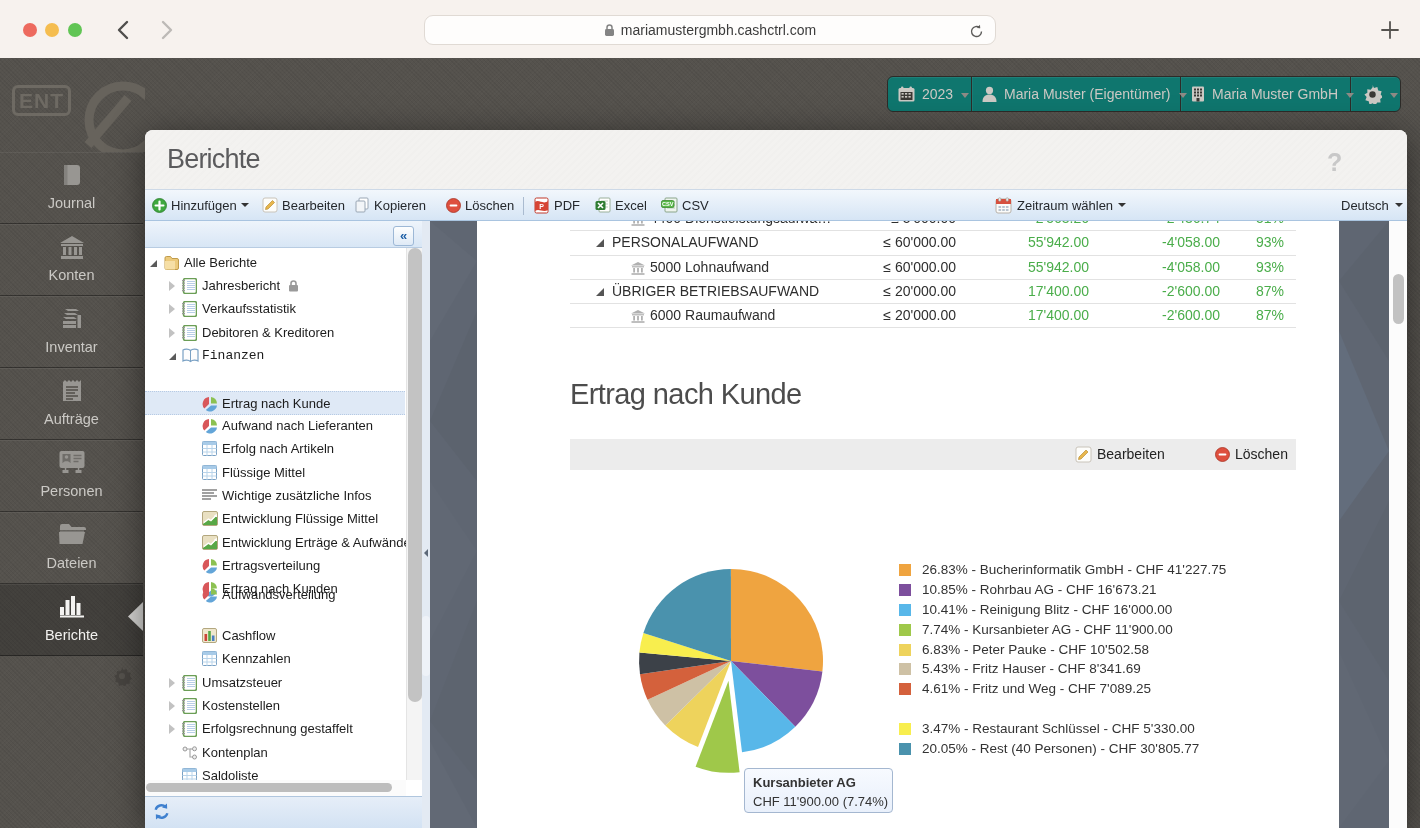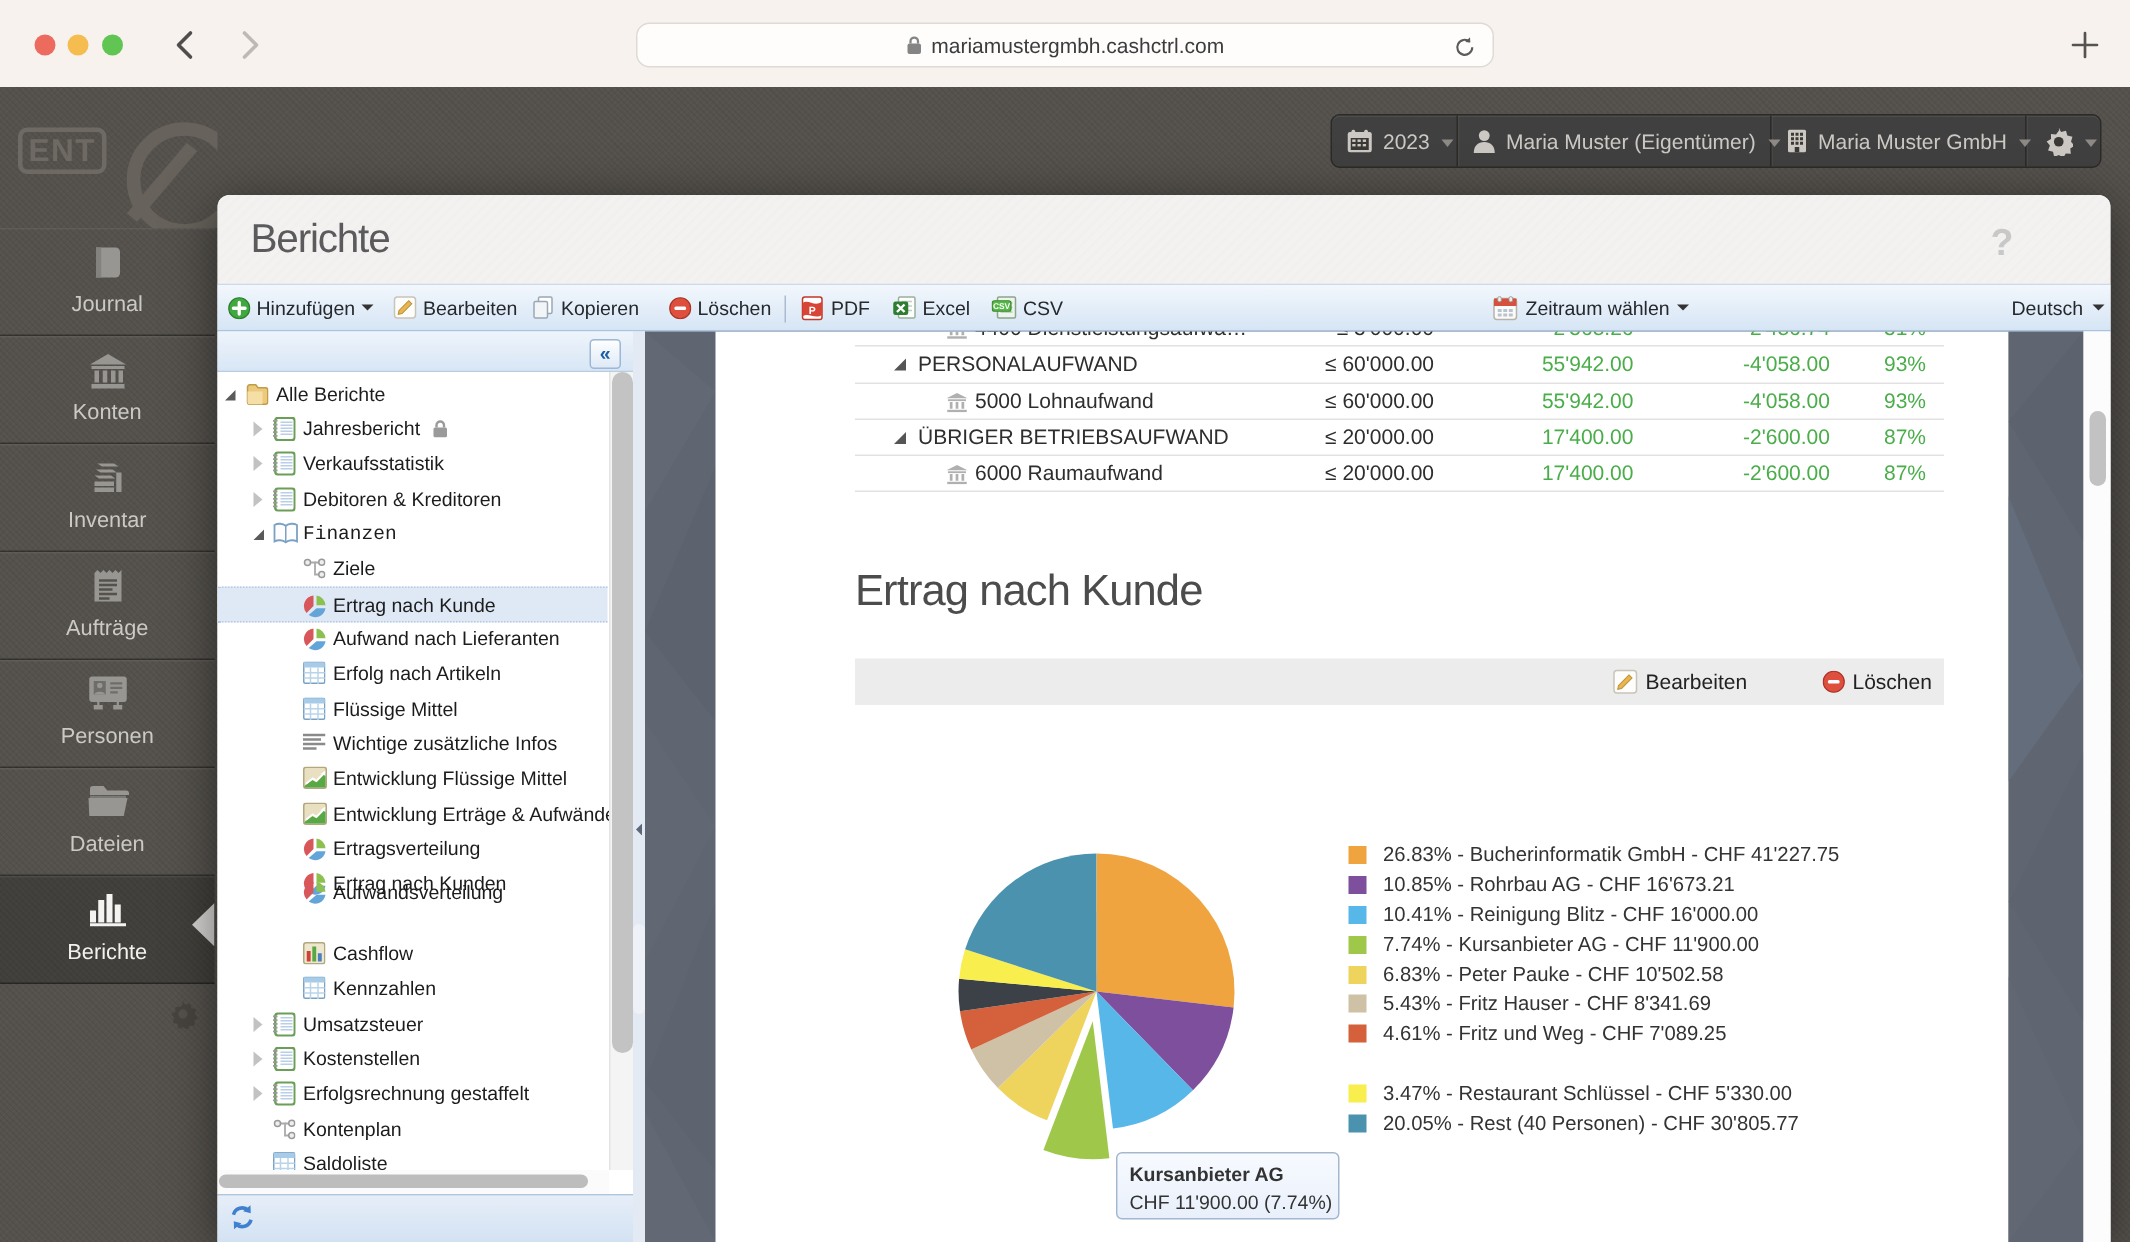--- a/index.html
+++ b/index.html
@@ -17,21 +17,21 @@
 
   
   #page { left:0; top:58px; width:1420px; height:770px;
     background:#55524d;
     background-image:
       repeating-linear-gradient(45deg, rgba(0,0,0,0.055) 0 1px, transparent 1px 3px),
       repeating-linear-gradient(-45deg, rgba(255,255,255,0.016) 0 1px, transparent 1px 3px);
   }
 
   
-  #topbtns { left:887px; top:18px; width:514px; height:36px; background:#404040;
+  #topbtns { left:887px; top:18px; width:514px; height:36px; background:#0f766e;
     border:1px solid #2d2b28; border-radius:6px; box-shadow:inset 0 1px 0 rgba(255,255,255,0.07);
     display:flex; color:#ccc9c4; font-size:14px; white-space:nowrap; }
   .seg { display:flex; align-items:center; height:100%; border-right:1px solid #2d2b28;
     box-shadow:1px 0 0 rgba(255,255,255,0.05); padding:0 10px; flex:none; }
   .seg:last-child { border-right:none; box-shadow:none; }
   .seg svg { flex:none; }
   .caret { width:0; height:0; border-left:4px solid transparent; border-right:4px solid transparent;
     border-top:5px solid #8d8a85; margin-left:8px; margin-top:2px; }
 
   
@@ -465,32 +465,20 @@
         <span class="tlabel" style="left:57px;">Debitoren &amp; Kreditoren</span>
       </div>
 <div class="trow" style="top:96.1px;font-family:Liberation Mono, monospace;">
         <span class="tarrow-open" style="left:24px;"></span>
         <svg class="ticon" style="left:37px;" width="17" height="15" viewBox="0 0 17 15">
           <path d="M8.5 2.5 C6.5 0.8 3 0.8 1 2 V13 C3 11.8 6.5 11.8 8.5 13.5 C10.5 11.8 14 11.8 16 13 V2 C14 0.8 10.5 0.8 8.5 2.5 Z" fill="#fdfdfd" stroke="#7aa1c4" stroke-width="1.2"></path>
           <path d="M8.5 2.5 V13.5" stroke="#7aa1c4" stroke-width="1"></path>
         </svg>
         <span class="tlabel" style="left:57px;">Finanzen</span>
       </div>
-<div class="trow" style="top:119.4px;">
-        <svg class="ticon" style="left:57px;" width="15" height="15" viewBox="0 0 15 15">
-          <g fill="none" stroke="#aaa" stroke-width="1.2">
-            <path d="M4 4 h4 v8 h3"></path>
-            <path d="M8 4 h4"></path>
-          </g>
-          <circle cx="3" cy="4" r="2" fill="#eee" stroke="#999" stroke-width="1"></circle>
-          <circle cx="12.5" cy="3.8" r="2" fill="#eee" stroke="#999" stroke-width="1"></circle>
-          <circle cx="12.5" cy="12" r="2" fill="#eee" stroke="#999" stroke-width="1"></circle>
-        </svg>
-        <span class="tlabel" style="left:77px;">Ziele</span>
-      </div>
 <div class="trow trowsel" style="top:142.7px;">
         <svg class="ticon" style="left:57px;" width="16" height="16" viewBox="0 0 16 16">
           <path d="M7 1 A7 7 0 0 0 2.4 12.6 L7 8 Z" fill="#d8575a"></path>
           <path d="M9 1 A7 7 0 0 1 15 7.5 L9 7.5 Z" fill="#8cc152"></path>
           <path d="M15 9.5 A7 7 0 0 1 3.8 14 L9 9.5 Z" fill="#63a5d8"></path>
         </svg>
         <span class="tlabel" style="left:77px;">Ertrag nach Kunde</span>
       </div>
 <div class="trow" style="top:166.0px;">
         <svg class="ticon" style="left:57px;" width="16" height="16" viewBox="0 0 16 16">

